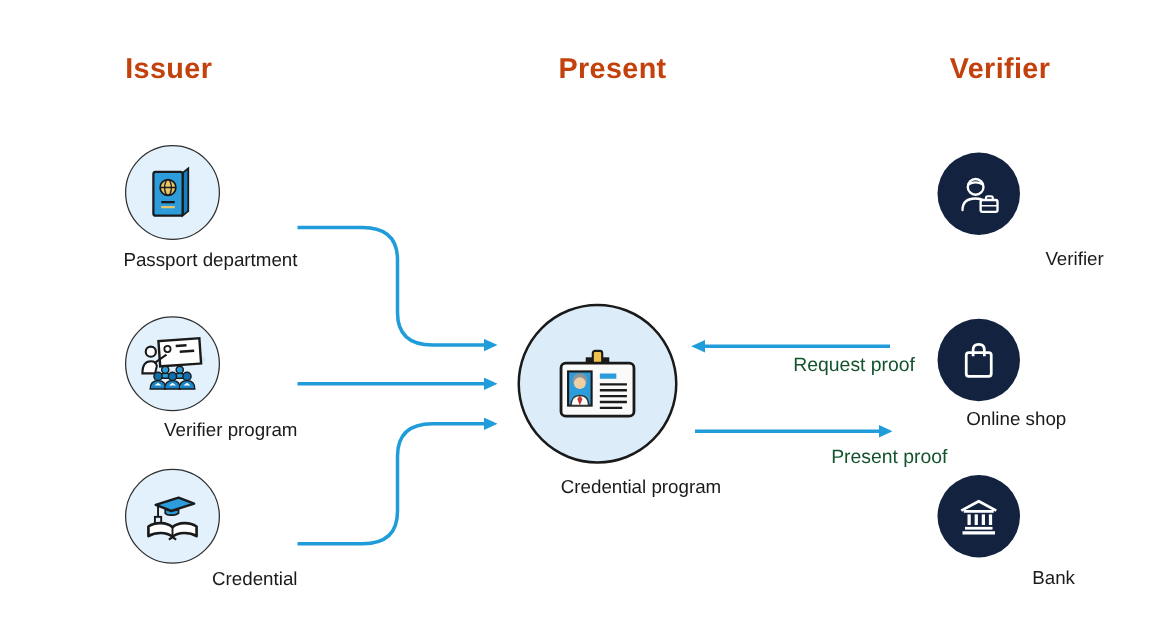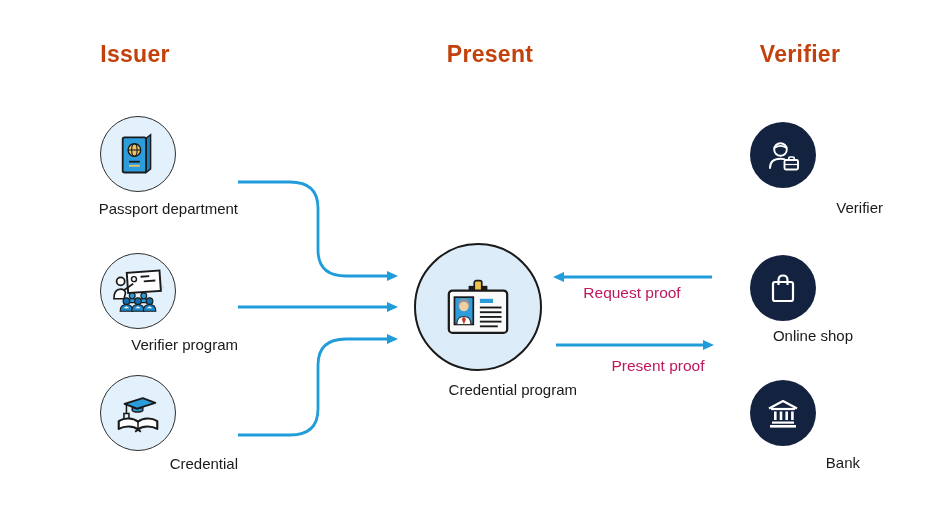--- a/index.html
+++ b/index.html
@@ -6,21 +6,21 @@
   body{font-family:"Liberation Sans",sans-serif;color:#1a1a1a;}
   .canvas{position:relative;width:931px;height:511px;background:#fff;overflow:hidden;}
   .arrow-layer{position:absolute;left:0;top:0;width:931px;height:511px;}
   .col-title{position:absolute;top:41px;width:220px;text-align:center;
              font-size:23px;font-weight:700;letter-spacing:.3px;color:#c2410c;}
   .node{position:absolute;border-radius:50%;display:flex;align-items:center;justify-content:center;box-sizing:border-box;}
   .node.light{background:var(--issuer-circle-fill,#e2f1fb);border:1.6px solid #2e2e2e;}
   .node.holder{background:var(--holder-circle-fill,#dcedf9);border:2px solid #1a1a1a;}
   .node.navy{background:var(--verifier-circle-fill,#13233f);}
   .node-label{position:absolute;width:200px;text-align:right;font-size:15px;color:#1a1a1a;}
-  .flow-label{position:absolute;width:200px;text-align:center;font-size:15.5px;color:#be185d;}
+  .flow-label{position:absolute;width:200px;text-align:right;font-size:15.5px;color:#14532d;}
 </style>
 </head>
 <body>
 
 <div class="canvas">
 
   <svg class="arrow-layer" viewBox="0 0 931 511">
     <defs>
       <marker id="ah" markerUnits="userSpaceOnUse" markerWidth="12" markerHeight="12" refX="1" refY="5" orient="auto">
         <path d="M0,0 L11,5 L0,10 Z" fill="#1f9cd9"></path>

